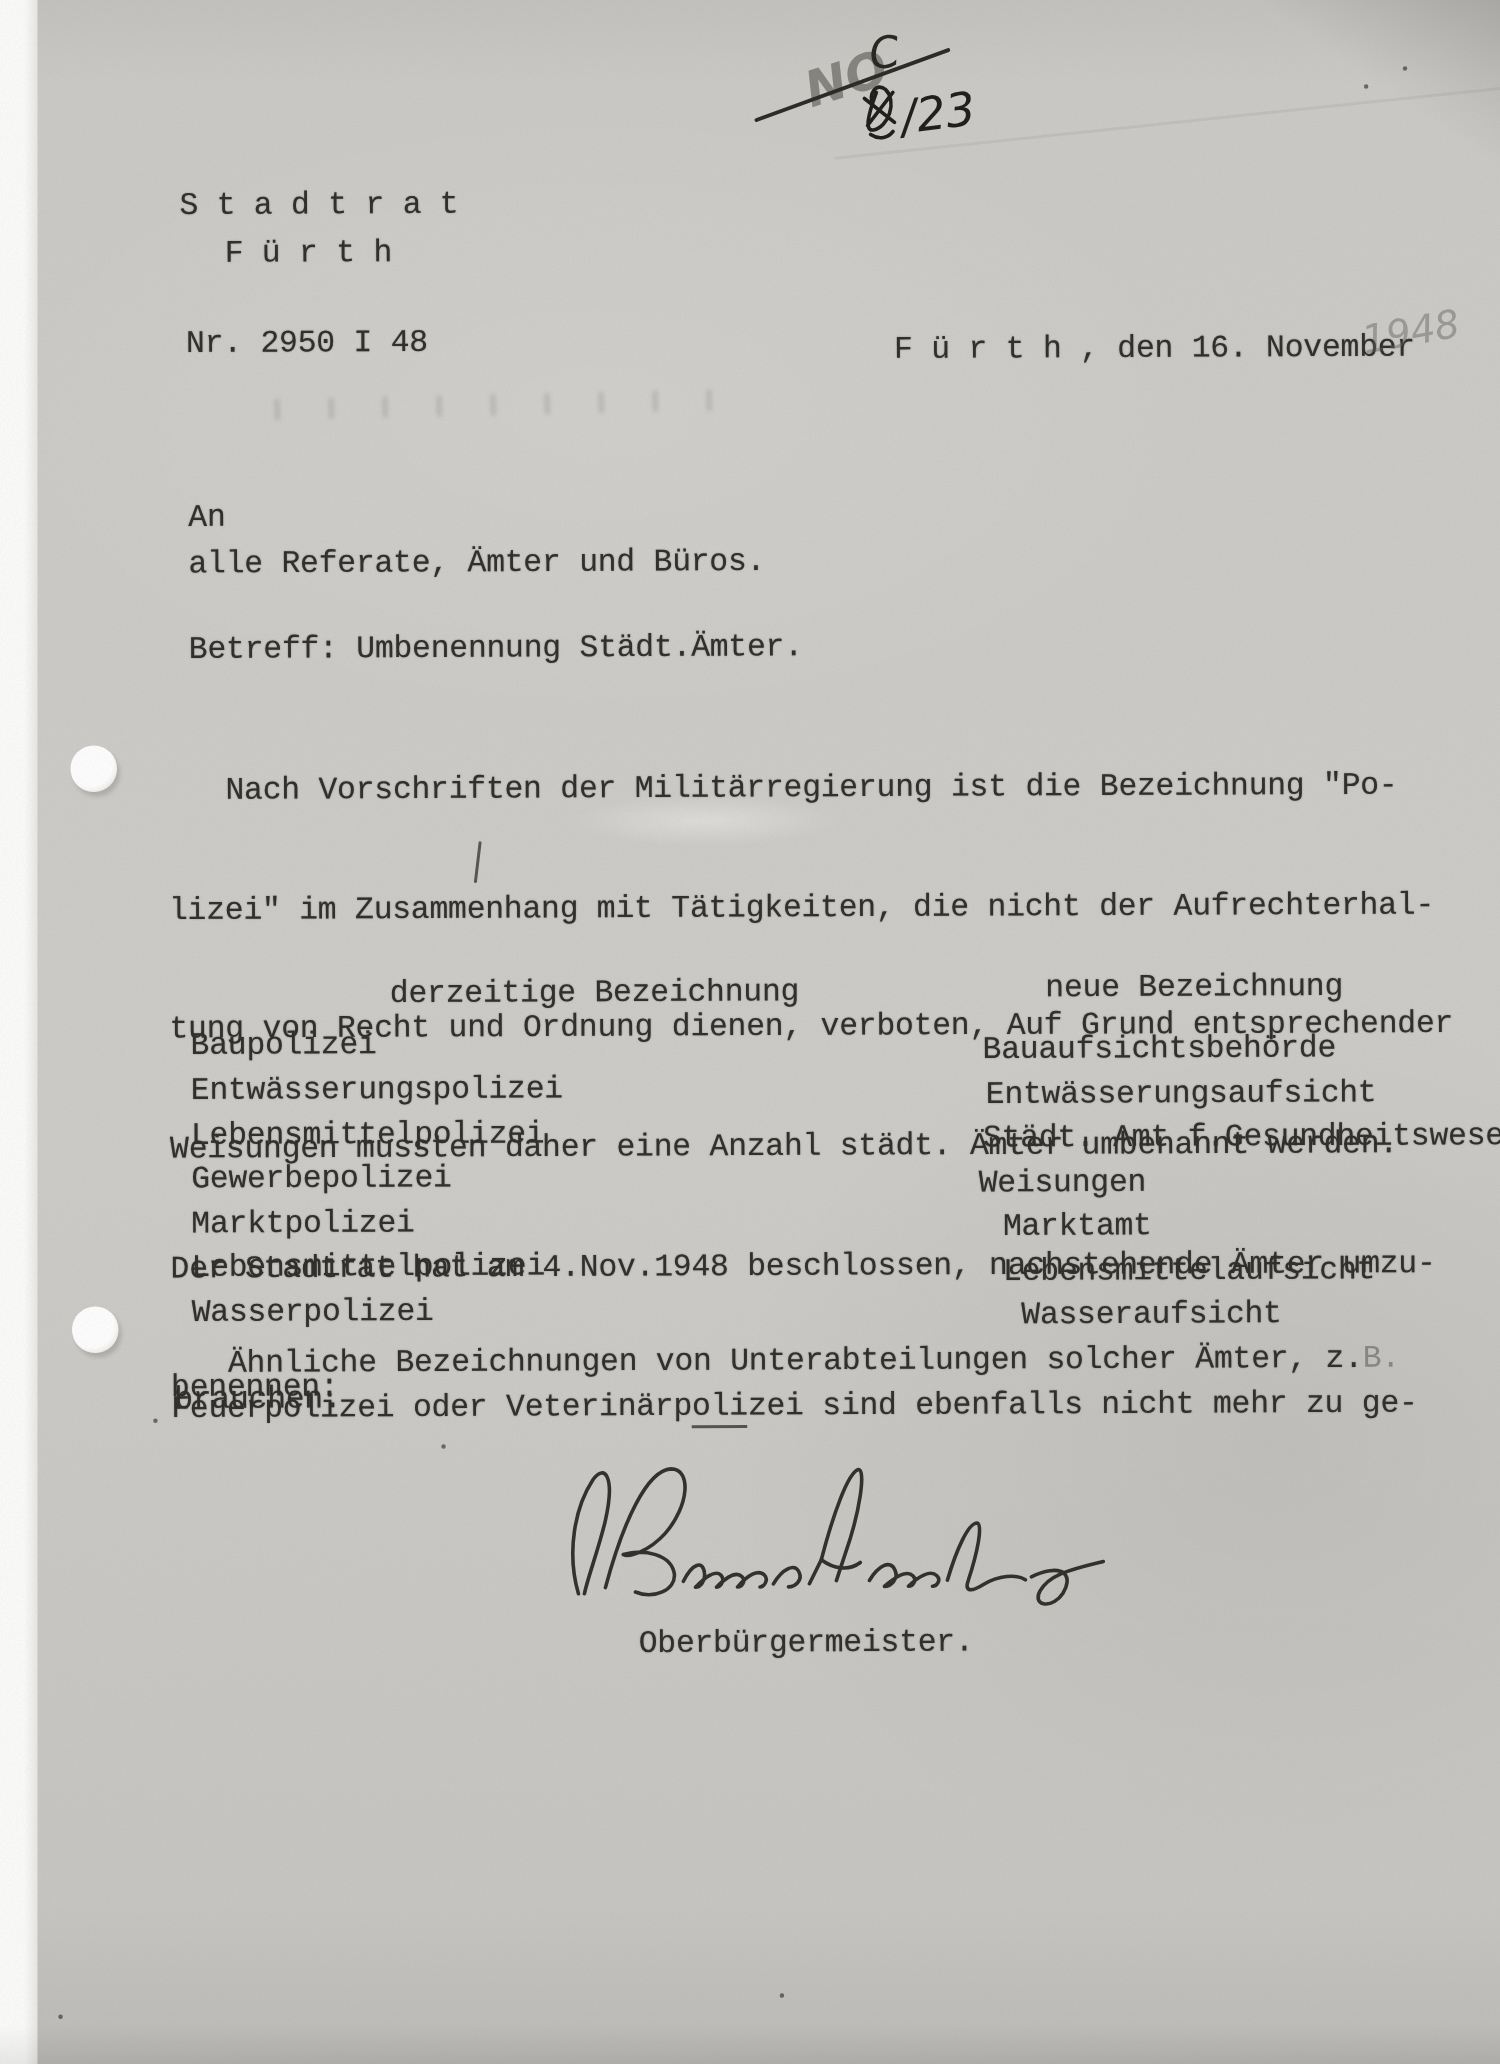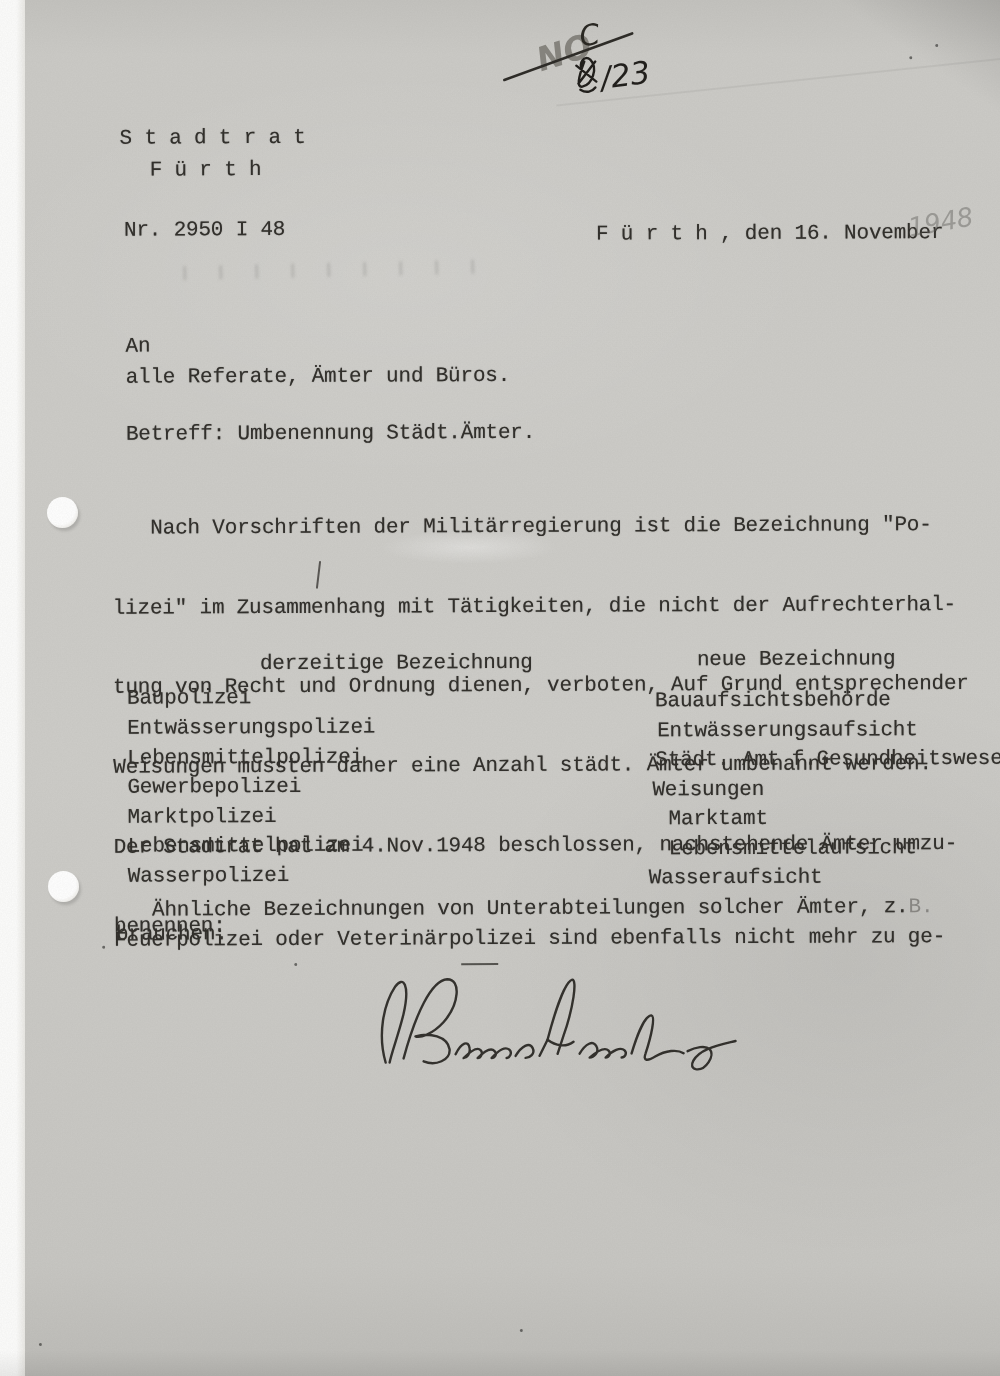--- a/index.html
+++ b/index.html
@@ -31,21 +31,21 @@
     background:repeating-linear-gradient(90deg,rgba(40,38,34,.14) 0 3px,rgba(0,0,0,0) 3px 36px);
     filter:blur(1.4px);transform:rotate(-1deg);}
   #smudge-mid{position:absolute;left:380px;top:530px;width:180px;height:34px;border-radius:50%;
     background:radial-gradient(ellipse,rgba(255,255,255,.35),rgba(255,255,255,0) 70%);}
   #bottom-shade{position:absolute;left:0;bottom:0;width:100%;height:26px;
     background:linear-gradient(180deg,rgba(0,0,0,0),rgba(0,0,0,.07));}
   .speck{position:absolute;width:3px;height:3px;border-radius:50%;background:rgba(20,20,18,.55);}
   #stray-mark{position:absolute;left:318px;top:560px;width:2px;height:28px;
     background:rgba(35,33,30,.7);transform:rotate(7deg);border-radius:1px;}
   .faded{opacity:.4;text-shadow:none;}
-  .uline{border-bottom:2px solid rgba(42,40,36,.75);padding-bottom:13px;font-family:Liberation Mono, monospace;}
+  .uline{border-bottom:2px solid rgba(42,40,36,.75);padding-bottom:0;font-family:Liberation Mono, monospace;}
   
   #letterhead-org{left:122px;top:124px;}
   #letterhead-city{left:152px;top:156px;}
   #reference-number{left:126px;top:216px;}
   #dateline{left:598px;top:222px;}
   #handwritten-year{left:910px;top:212px;font-family:"DejaVu Sans",sans-serif;font-style:italic;
     font-size:26px;color:#5f5e5a;opacity:.45;transform:rotate(-10deg);text-shadow:none;}
   #recipient-1{left:127px;top:332px;}
   #recipient-2{left:127px;top:363px;}
   #subject-line{left:127px;top:420px;}
@@ -115,39 +115,40 @@
     <div class="t cell" style="left:657px;top:719px;">Entwässerungsaufsicht</div>
     <div class="t cell" style="left:127px;top:744px;">Lebensmittelpolizei</div>
     <div class="t cell" style="left:655px;top:748px;">Städt. Amt f.Gesundheitswesen</div>
     <div class="t cell" style="left:127px;top:773px;">Gewerbepolizei</div>
     <div class="t cell" style="left:652px;top:778px;">Weisungen</div>
     <div class="t cell" style="left:127px;top:803px;text-align:center;">Marktpolizei</div>
     <div class="t cell" style="left:668px;top:807px;">Marktamt</div>
     <div class="t cell" style="left:127px;top:832px;">Lebensmittelpolizei</div>
     <div class="t cell" style="left:668px;top:837px;">Lebensmittelaufsicht</div>
     <div class="t cell" style="left:127px;top:862px;">Wasserpolizei</div>
-    <div class="t cell" style="left:648px;top:866px;">Wasseraufsicht</div>
+    <div class="t cell" style="left:680px;top:866px;">Wasseraufsicht</div>
 
     <div class="t" id="p2-line1"><span>Ähnliche Bezeichnungen von Unterabteilungen solcher Ämter, z.</span><span class="faded">B.</span></div>
     <div class="t" id="p2-line2"><span>Feuerpolizei oder Veterinärp</span><span class="uline">oli</span><span>zei sind ebenfalls nicht mehr zu ge-</span></div>
     <div class="t" id="p2-line3">brauchen.</div>
 
     <svg id="signature-svg" width="400" height="115" viewBox="0 0 400 115">
       <g stroke="#23211d" stroke-width="2.4" fill="none" stroke-linecap="round" stroke-linejoin="round" opacity="0.92">
         <path d="M16,92 C8,64 14,34 26,16 C34,5 41,14 34,44 C29,64 22,82 20,92"></path>
         <path d="M34,88 C46,44 62,10 78,9 C92,9 90,34 74,52 C63,64 50,68 46,66 C60,62 78,66 80,79 C81,90 66,96 54,91"></path>
         <path d="M86,84 C92,72 99,70 100,78 C101,84 97,88 94,88 C100,82 107,76 111,80 C114,83 111,88 108,88 C114,82 121,77 125,81 C128,84 125,88 122,88 C129,80 136,76 140,80 C143,83 140,88 137,88"></path>
         <path d="M146,86 C152,76 160,72 163,78 C166,84 160,88 156,88"></path>
         <path d="M170,86 L178,70 C186,40 196,12 203,10 C208,10 204,38 194,66 L188,84"></path>
         <path d="M178,70 C186,76 196,78 204,72"></path>
         <path d="M210,84 C216,74 224,70 227,77 C230,83 224,88 220,88 C227,82 235,77 239,81 C242,84 239,88 236,88 C243,81 251,77 255,81 C258,84 255,88 252,88"></path>
         <path d="M262,84 C268,64 276,46 282,46 C286,47 282,66 276,84 C273,92 278,92 286,87 C296,81 308,80 314,84"></path>
         <path d="M318,82 C326,78 336,76 340,80 C346,86 336,102 326,100 C318,98 324,86 338,80 C348,76 358,74 366,72"></path>
       </g>
     </svg>
+    <div class="t" id="signer-title">Oberbürgermeister.</div>
 
     <div class="speck" style="left:938px;top:46px;"></div>
     <div class="speck" style="left:912px;top:58px;"></div>
     <div class="speck" style="left:517px;top:1329px;"></div>
     <div class="speck" style="left:293px;top:962px;"></div>
     <div class="speck" style="left:101px;top:944px;"></div>
     <div class="speck" style="left:36px;top:1341px;"></div>
   </div>
 
   <div class="hole" id="hole-top"></div>

